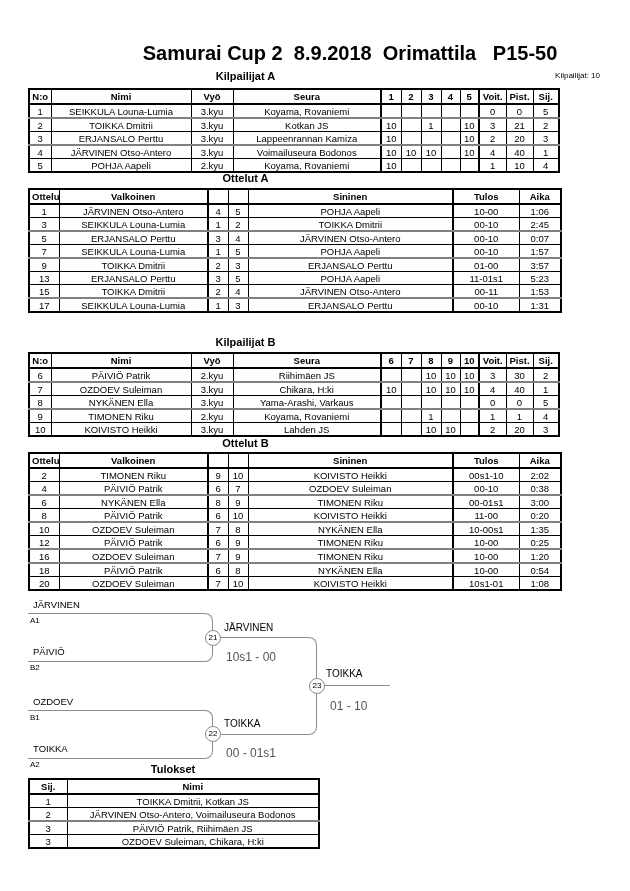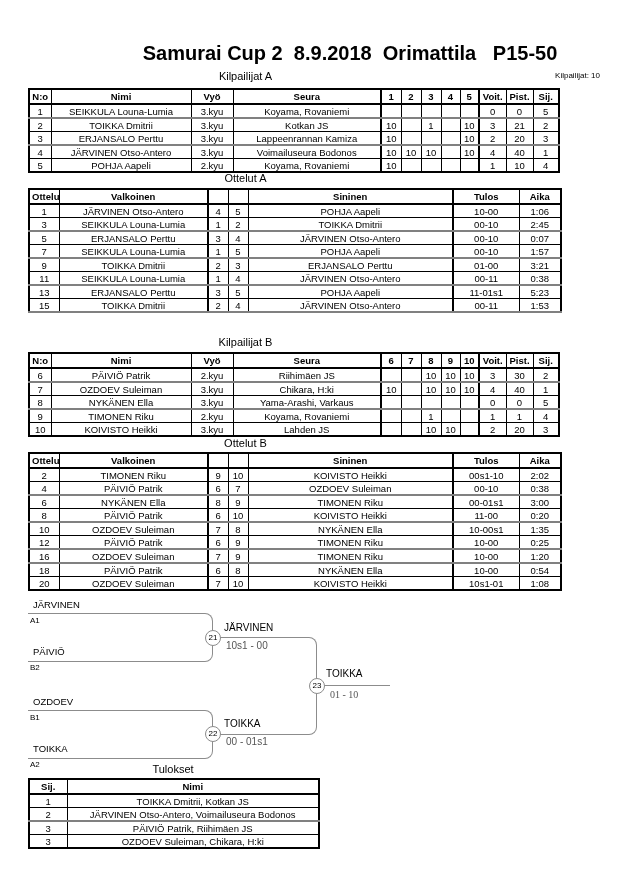--- a/index.html
+++ b/index.html
@@ -1,39 +1,39 @@
 <!DOCTYPE html>
 <html><head>
 <meta charset="utf-8">
 <style>
   html,body{margin:0;padding:0;background:#fff;}
   .page{position:relative;width:630px;height:891px;background:#fff;overflow:hidden;
         font-family:"Liberation Sans","DejaVu Sans",sans-serif;color:#000;}
   .abs{position:absolute;}
   .page-title{top:42px;left:0;width:610px;text-align:center;font-size:20px;font-weight:bold;white-space:pre;padding-left:45px;}
-  .sec-head{font-size:11px;font-weight:normal;text-align:center;}
+  .sec-head{font-size:11px;font-weight:bold;text-align:center;}
   .small-label{font-size:8px;}
   table.doc{border-collapse:collapse;table-layout:fixed;position:absolute;background:#fff;border:2px solid #000;}
   table.doc th,table.doc td{border:1px solid #000;padding:0 2px;height:12px;line-height:11px;
         font-size:9.5px;overflow:hidden;white-space:nowrap;text-align:center;font-weight:normal;}
   table.doc th{font-weight:bold;border-bottom:2px solid #000;height:13px;font-size:9.5px;}
   .h-left{text-align:left;padding-left:1px;}
   td.c-name{text-align:left;padding-left:4px;}
   .tl{border-left:2px solid #000 !important;}
   tr.sep td{border-bottom:2px solid #808080;}
   
   .bk-box{position:absolute;border-top:1px solid #8c8c8c;border-right:1px solid #8c8c8c;
           border-bottom:1px solid #8c8c8c;border-radius:0 8px 8px 0;}
   .bk-line{position:absolute;border-top:1px solid #8c8c8c;}
   .bk-node{position:absolute;width:14px;height:14px;border:1px solid #8c8c8c;border-radius:50%;
            background:#fff;font-size:8px;line-height:14px;text-align:center;z-index:2;}
   .bk-slot-name{position:absolute;font-size:9.5px;}
   .bk-slot-code{position:absolute;font-size:8px;}
   .bk-winner{position:absolute;font-size:10px;}
-  .bk-score{position:absolute;font-size:10px;color:#555;}
+  .bk-score{position:absolute;font-size:12px;color:#555;margin-top:10px;}
 </style>
 </head>
 <body>
 
 <div class="page">
 
   <div class="abs page-title">Samurai Cup 2  8.9.2018  Orimattila   P15-50</div>
 
   <div class="abs sec-head" style="top:70px;left:28px;width:435px;">Kilpailijat A</div>
   <div class="abs small-label" style="top:71px;right:30px;">Kilpailijat: 10</div>
@@ -203,48 +203,48 @@
           <td class="c-mid tl">00-10</td>
           <td class="c-mid">1:57</td>
         </tr>
         <tr>
           <td class="c-mid">9</td>
           <td class="c-name">TOIKKA Dmitrii</td>
           <td class="c-num tl">2</td>
           <td class="c-num">3</td>
           <td class="c-name">ERJANSALO Perttu</td>
           <td class="c-mid tl">01-00</td>
-          <td class="c-mid">3:21</td>
-        </tr>
-        <tr class="sep">
-          <td class="c-mid">11</td>
-          <td class="c-name">SEIKKULA Louna-Lumia</td>
-          <td class="c-num tl">1</td>
-          <td class="c-num">4</td>
-          <td class="c-name">JÄRVINEN Otso-Antero</td>
-          <td class="c-mid tl">00-11</td>
-          <td class="c-mid">0:38</td>
+          <td class="c-mid">3:57</td>
         </tr>
         <tr>
           <td class="c-mid">13</td>
           <td class="c-name">ERJANSALO Perttu</td>
           <td class="c-num tl">3</td>
           <td class="c-num">5</td>
           <td class="c-name">POHJA Aapeli</td>
           <td class="c-mid tl">11-01s1</td>
           <td class="c-mid">5:23</td>
         </tr>
         <tr class="sep">
           <td class="c-mid">15</td>
           <td class="c-name">TOIKKA Dmitrii</td>
           <td class="c-num tl">2</td>
           <td class="c-num">4</td>
           <td class="c-name">JÄRVINEN Otso-Antero</td>
           <td class="c-mid tl">00-11</td>
           <td class="c-mid">1:53</td>
+        </tr>
+        <tr>
+          <td class="c-mid">17</td>
+          <td class="c-name">SEIKKULA Louna-Lumia</td>
+          <td class="c-num tl">1</td>
+          <td class="c-num">3</td>
+          <td class="c-name">ERJANSALO Perttu</td>
+          <td class="c-mid tl">00-10</td>
+          <td class="c-mid">1:31</td>
         </tr>
       </tbody>
   </table>
 
   <div class="abs sec-head" style="top:336px;left:28px;width:435px;">Kilpailijat B</div>
 
   <table class="doc" style="top:352px;left:28px;width:530px;">
     <colgroup>
         <col style="width:22px">
         <col style="width:140px">
@@ -475,21 +475,21 @@
 
     <div class="bk-node" style="left:205px;top:630px;">21</div>
     <div class="bk-node" style="left:205px;top:726px;">22</div>
     <div class="bk-node" style="left:309px;top:678px;">23</div>
 
     <div class="bk-winner" style="left:224px;top:622px;">JÄRVINEN</div>
     <div class="bk-score" style="left:226px;top:640px;">10s1 - 00</div>
     <div class="bk-winner" style="left:224px;top:718px;">TOIKKA</div>
     <div class="bk-score" style="left:226px;top:736px;">00 - 01s1</div>
     <div class="bk-winner" style="left:326px;top:668px;">TOIKKA</div>
-    <div class="bk-score" style="left:330px;top:689px;font-family:Liberation Serif, serif;">01 - 10</div>
+    <div class="bk-score" style="left:330px;top:689px;">01 - 10</div>
   </div>
 
   <div class="abs sec-head" style="top:763px;left:28px;width:290px;">Tulokset</div>
 
   <table class="doc" style="top:778px;left:28px;width:290px;">
     <colgroup>
         <col style="width:38px">
         <col style="width:252px">
       </colgroup>
     <thead>

